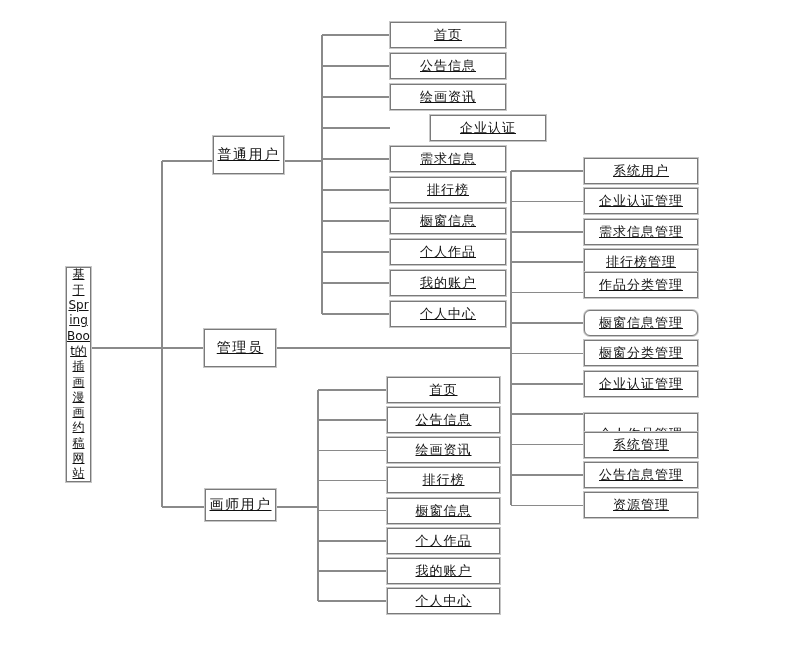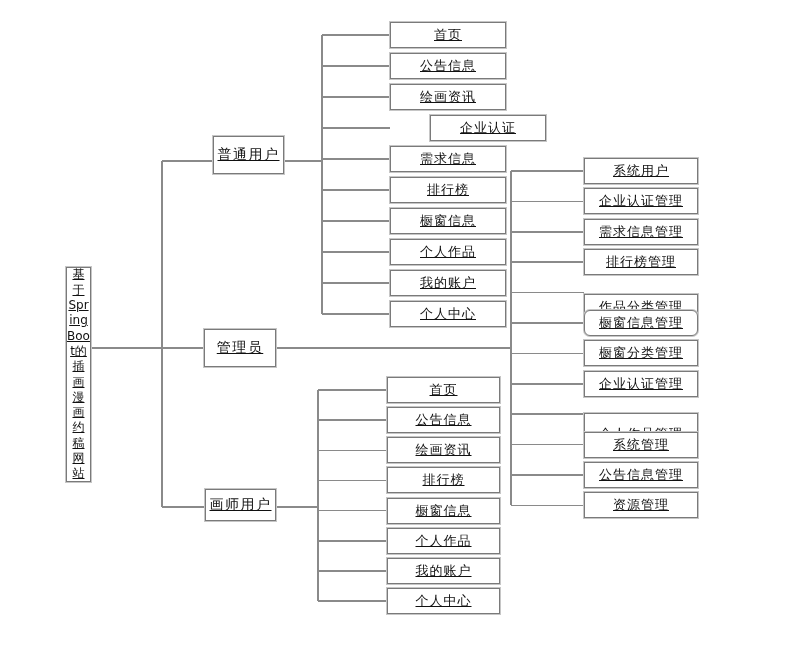--- a/index.html
+++ b/index.html
@@ -121,21 +121,21 @@
       <div class="node-box leaf-box" style="left: 390px; top: 177px; width: 116px; height: 26px;">排行榜</div>
       <div class="node-box leaf-box" style="left: 390px; top: 208px; width: 116px; height: 26px;">橱窗信息</div>
       <div class="node-box leaf-box" style="left: 390px; top: 239px; width: 116px; height: 26px;">个人作品</div>
       <div class="node-box leaf-box" style="left: 390px; top: 270px; width: 116px; height: 26px;">我的账户</div>
       <div class="node-box leaf-box" style="left: 390px; top: 301px; width: 116px; height: 26px;">个人中心</div>
       <div class="node-box branch-box" style="left: 204px; top: 329px; width: 72px; height: 38px;">管理员</div>
       <div class="node-box leaf-box" style="left: 584px; top: 158px; width: 114px; height: 26px;">系统用户</div>
       <div class="node-box leaf-box" style="left: 584px; top: 188px; width: 114px; height: 26px;">企业认证管理</div>
       <div class="node-box leaf-box" style="left: 584px; top: 219px; width: 114px; height: 26px;">需求信息管理</div>
       <div class="node-box leaf-box" style="left: 584px; top: 249px; width: 114px; height: 26px;">排行榜管理</div>
-      <div class="node-box leaf-box" style="left: 584px; top: 294px; width: 114px; height: 26px;">作品分类管理</div>
+      <div class="node-box leaf-box" style="left: 584px; top: 272px; width: 114px; height: 26px;">作品分类管理</div>
       <div class="node-box leaf-box" style="left: 584px; top: 310px; width: 114px; height: 26px; border-radius: 6px;">橱窗信息管理</div>
       <div class="node-box leaf-box" style="left: 584px; top: 340px; width: 114px; height: 26px;">橱窗分类管理</div>
       <div class="node-box leaf-box" style="left: 584px; top: 371px; width: 114px; height: 26px;">企业认证管理</div>
       <div class="node-box leaf-box" style="left: 584px; top: 401px; width: 114px; height: 42px; margin-top: 12px;">个人作品管理</div>
       <div class="node-box leaf-box" style="left: 584px; top: 432px; width: 114px; height: 26px;">系统管理</div>
       <div class="node-box leaf-box" style="left: 584px; top: 462px; width: 114px; height: 26px;">公告信息管理</div>
       <div class="node-box leaf-box" style="left: 584px; top: 492px; width: 114px; height: 26px;">资源管理</div>
       <div class="node-box branch-box" style="left: 205px; top: 489px; width: 71px; height: 32px;">画师用户</div>
       <div class="node-box leaf-box" style="left: 387px; top: 377px; width: 113px; height: 26px;">首页</div>
       <div class="node-box leaf-box" style="left: 387px; top: 407px; width: 113px; height: 26px;">公告信息</div>

